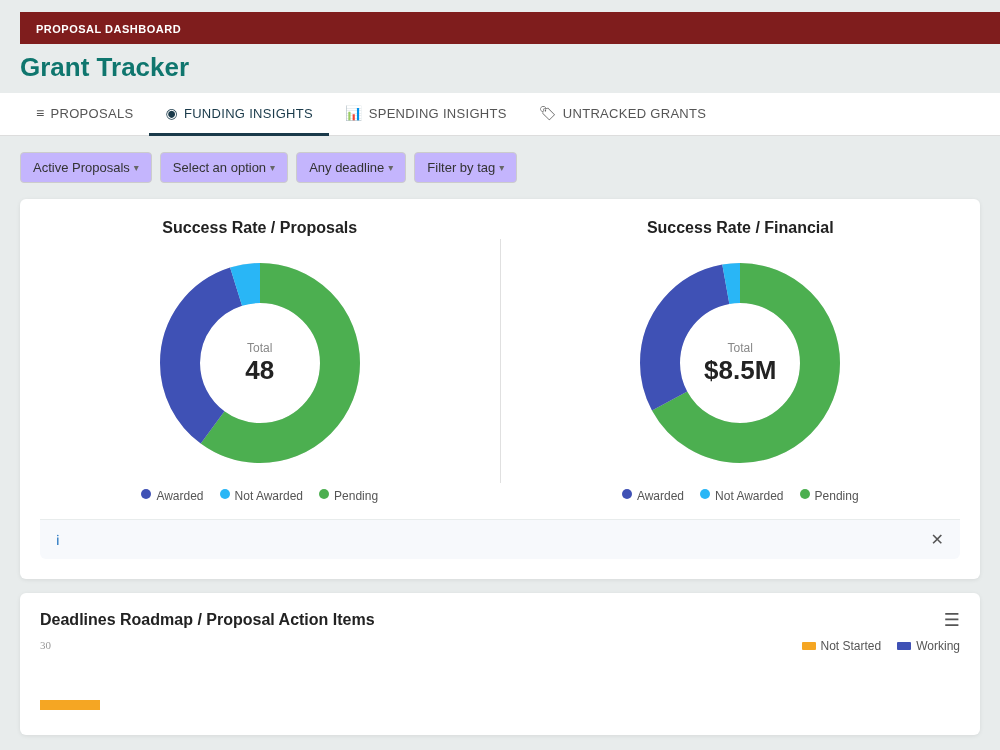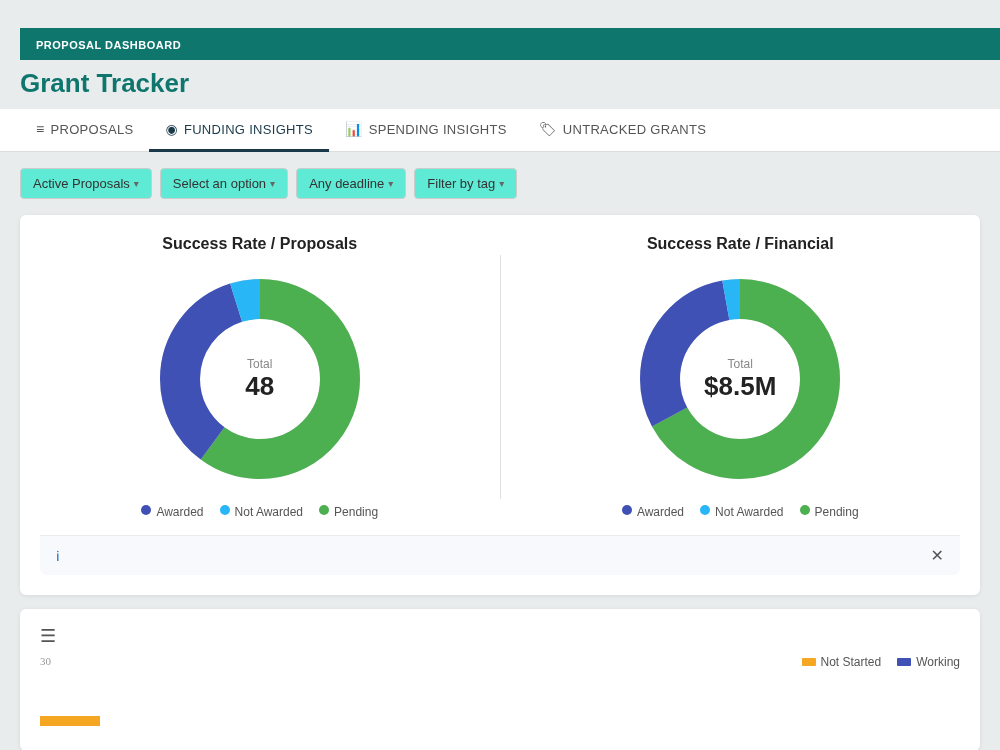--- a/index.html
+++ b/index.html
@@ -8,24 +8,24 @@
       font-family: -apple-system, BlinkMacSystemFont, 'Segoe UI', sans-serif;
       font-size: 14px;
       color: #333;
       width: 1000px;
       height: 750px;
       overflow: hidden;
     }
 
     
     .top-bar {
-      background: #0f766e;
+      background: #7f1d1d;
       padding: 8px 16px;
       display: inline-block;
-      margin: 28px 0 0 20px;
+      margin: 12px 0 0 20px;
     }
     .top-bar-label {
       color: #fff;
       font-size: 11px;
       font-weight: 600;
       letter-spacing: 0.5px;
       text-transform: uppercase;
     }
 
     .page-header {
@@ -78,21 +78,21 @@
       gap: 8px;
       align-items: center;
       margin-bottom: 16px;
     }
     .filter-btn {
       display: flex;
       align-items: center;
       gap: 4px;
       padding: 7px 12px;
       border: 1px solid #ccc;
-      background: #5eead4;
+      background: #c4b5fd;
       border-radius: 4px;
       font-size: 13px;
       cursor: pointer;
       color: #333;
     }
     .filter-btn .caret {
       font-size: 10px;
       color: #666;
     }
     .filter-search {
@@ -422,20 +422,21 @@
       <div class="info-bar">
         <div class="info-bar-text">
           <span class="info-icon">ℹ</span>
         </div>
         <button class="close-btn">✕</button>
       </div>
     </div>
 
     <div class="bottom-section">
       <div class="bottom-header">
+        <h2 class="bottom-title">Deadlines Roadmap / Proposal Action Items</h2>
         <span class="menu-icon">☰</span>
       </div>
       <div style="position:relative; height:80px;">
         <div class="chart-y-label">30</div>
 
         <div style="position:relative; height:55px; width:100%;">
 
           <div class="bar-stub-orange"></div>
         </div>
 

